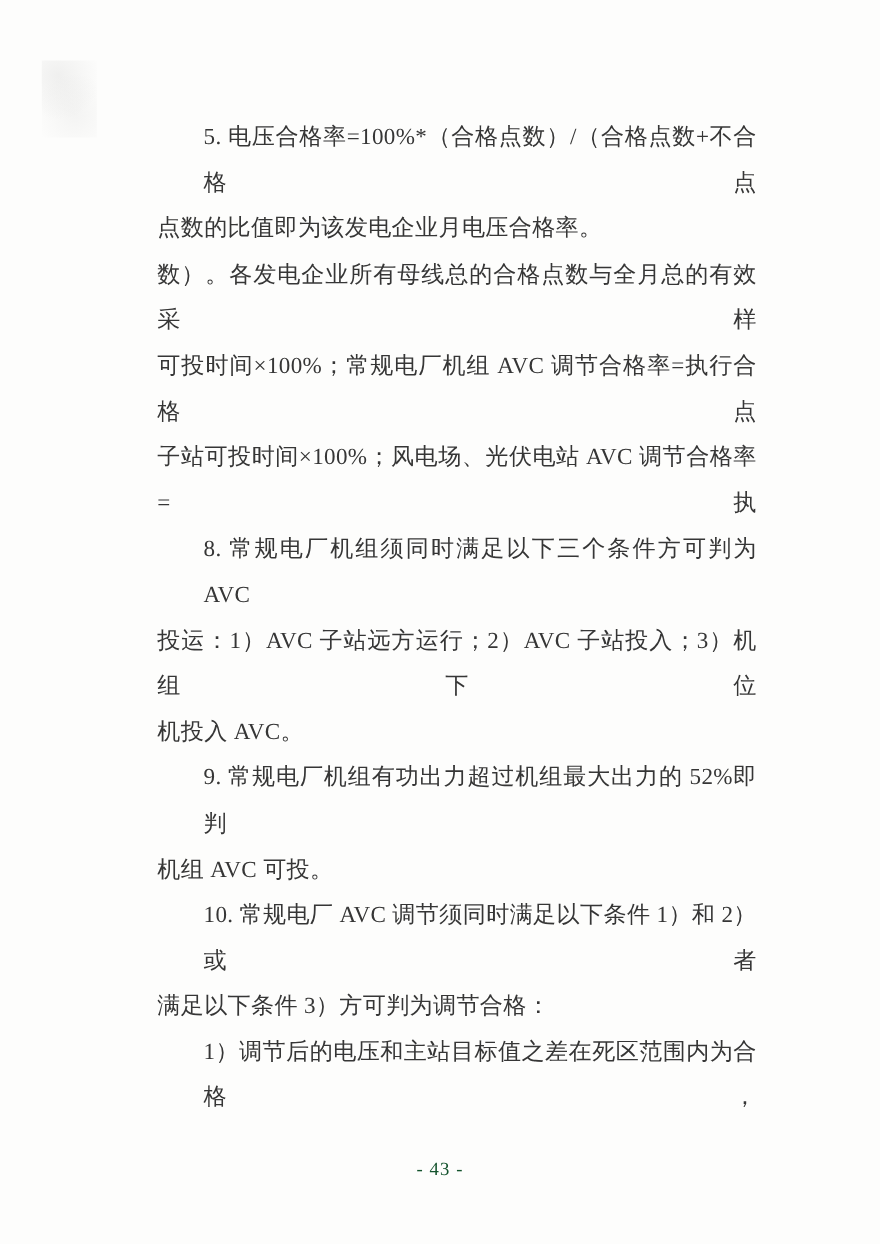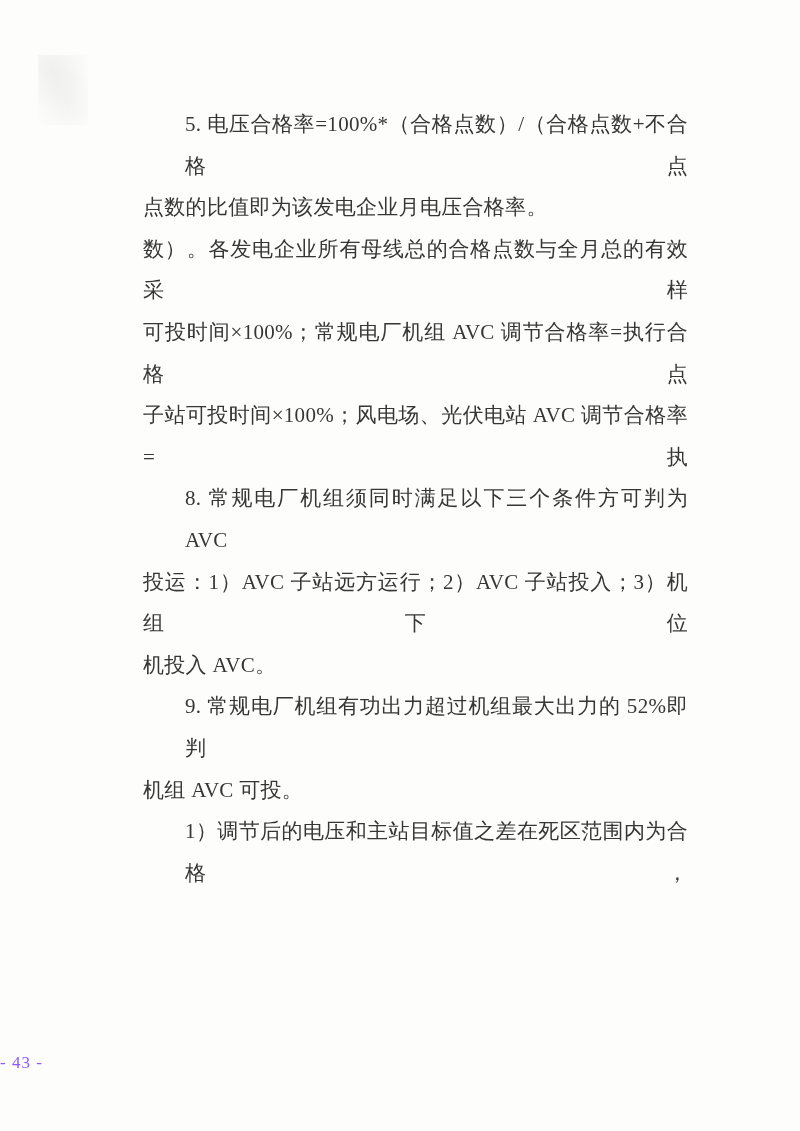--- a/index.html
+++ b/index.html
@@ -45,21 +45,22 @@
     text-align-last: justify;
   }
   .line.indent {
     padding-left: 42px;
   }
   .footer {
     position: absolute;
     left: 0;
     right: 0;
     top: 1053px;
-    color: #8b5cf6;
+    text-align: center;
+    color: #14532d;
     font-size: 17px;
     letter-spacing: 1px;
   }
 </style>
 </head>
 <body>
 
 <div class="page">
   <div class="scan-smudge"></div>
 
@@ -67,18 +68,20 @@
     <div class="line indent fill">5. 电压合格率=100%*（合格点数）/（合格点数+不合格点</div>
     <div class="line">点数的比值即为该发电企业月电压合格率。</div>
     <div class="line fill">数）。各发电企业所有母线总的合格点数与全月总的有效采样</div>
     <div class="line fill">可投时间×100%；常规电厂机组 AVC 调节合格率=执行合格点</div>
     <div class="line fill">子站可投时间×100%；风电场、光伏电站 AVC 调节合格率=执</div>
     <div class="line indent fill">8. 常规电厂机组须同时满足以下三个条件方可判为 AVC</div>
     <div class="line fill">投运：1）AVC 子站远方运行；2）AVC 子站投入；3）机组下位</div>
     <div class="line">机投入 AVC。</div>
     <div class="line indent fill">9. 常规电厂机组有功出力超过机组最大出力的 52%即判</div>
     <div class="line">机组 AVC 可投。</div>
+    <div class="line indent fill">10. 常规电厂 AVC 调节须同时满足以下条件 1）和 2）或者</div>
+    <div class="line">满足以下条件 3）方可判为调节合格：</div>
     <div class="line indent fill">1）调节后的电压和主站目标值之差在死区范围内为合格，</div>
 
   </div>
 
   <div class="footer">- 43 -</div>
 </div>
 
 </body></html>

